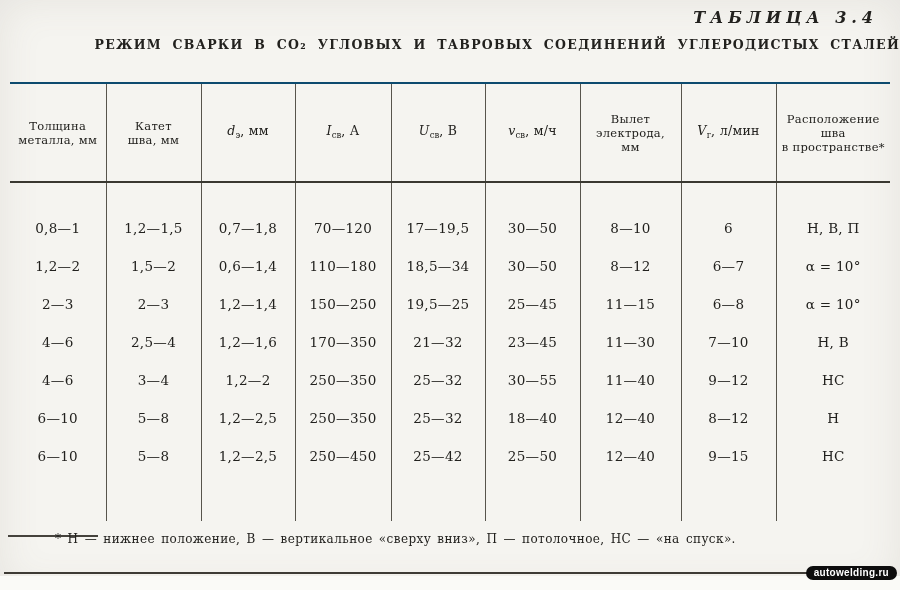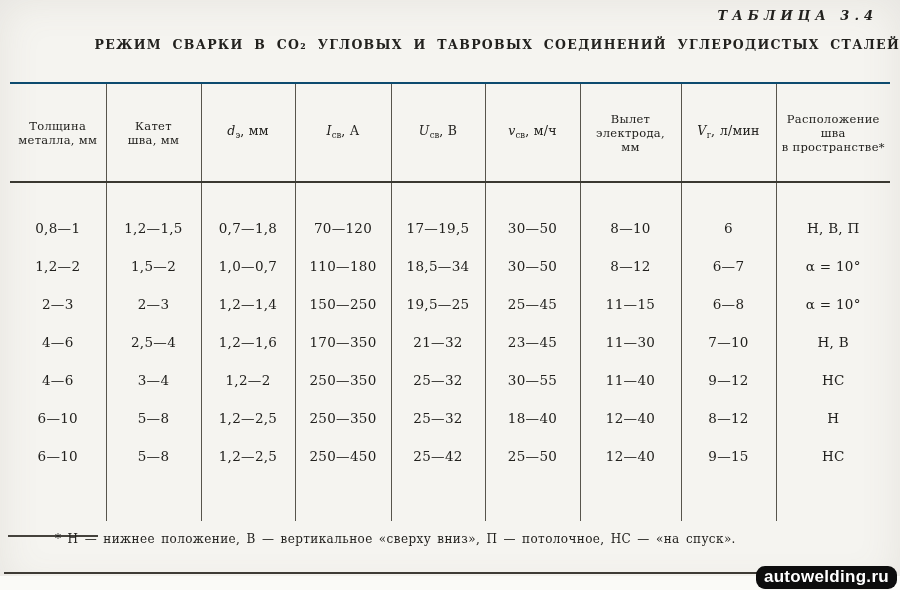--- a/index.html
+++ b/index.html
@@ -6,21 +6,21 @@
   .page {
     position:relative; width:900px; height:590px;
     background:#f5f4f0;
     box-shadow: inset 0 0 40px rgba(120,115,100,0.12);
     font-family:"DejaVu Serif", serif;
     color:#22211e;
     overflow:hidden;
   }
   .tbl-label {
     position:absolute; top:8px; right:22px;
-    font-size:13px; font-weight:bold; font-style:italic;
+    font-size:16px; font-weight:bold; font-style:italic;
     letter-spacing:5px; white-space:nowrap;
   }
   .title {
     position:absolute; top:36px; left:0; width:100%;
     text-align:right; font-weight:bold; font-size:12.5px;
     letter-spacing:1.3px; word-spacing:5px; line-height:17px;
   }
   .title .tline { display:block; }
 
   table.main {
@@ -47,21 +47,21 @@
   .foot-rule { position:absolute; left:8px; top:535px; width:90px; height:2px; background:#45423c; }
   .footnote {
     position:absolute; left:55px; top:532px;
     font-size:12px; letter-spacing:0.4px; word-spacing:2px; white-space:nowrap;text-align:right;
   }
   .bottom-line { position:absolute; left:4px; top:572px; width:888px; height:2px; background:#3e3b35; }
   .bottom-strip { position:absolute; left:0; top:576px; width:900px; height:14px; background:#fafaf7; }
   .badge {
     position:absolute; right:3px; top:566px;
     background:#0d0d0d; color:#ffffff;
-    font-family:"Liberation Sans", sans-serif; font-weight:bold; font-size:17px;
+    font-family:"Liberation Sans", sans-serif; font-weight:bold; font-size:10px;
     padding:1px 8px 2px 8px; border-radius:9px; letter-spacing:0.3px;
   }
 </style>
 </head>
 <body>
 
 <div class="page">
 
   <div class="tbl-label">ТАБЛИЦА 3.4</div>
 
@@ -137,21 +137,21 @@
         <td>70—120</td>
         <td>17—19,5</td>
         <td>30—50</td>
         <td>8—10</td>
         <td>6</td>
         <td>Н, В, П</td>
       </tr>
       <tr class="data">
         <td>1,2—2</td>
         <td>1,5—2</td>
-        <td>1,0—0,7</td>
+        <td>0,6—1,4</td>
         <td>110—180</td>
         <td>18,5—34</td>
         <td>30—50</td>
         <td>8—12</td>
         <td>6—7</td>
         <td>α = 10°</td>
       </tr>
       <tr class="data">
         <td>2—3</td>
         <td>2—3</td>

